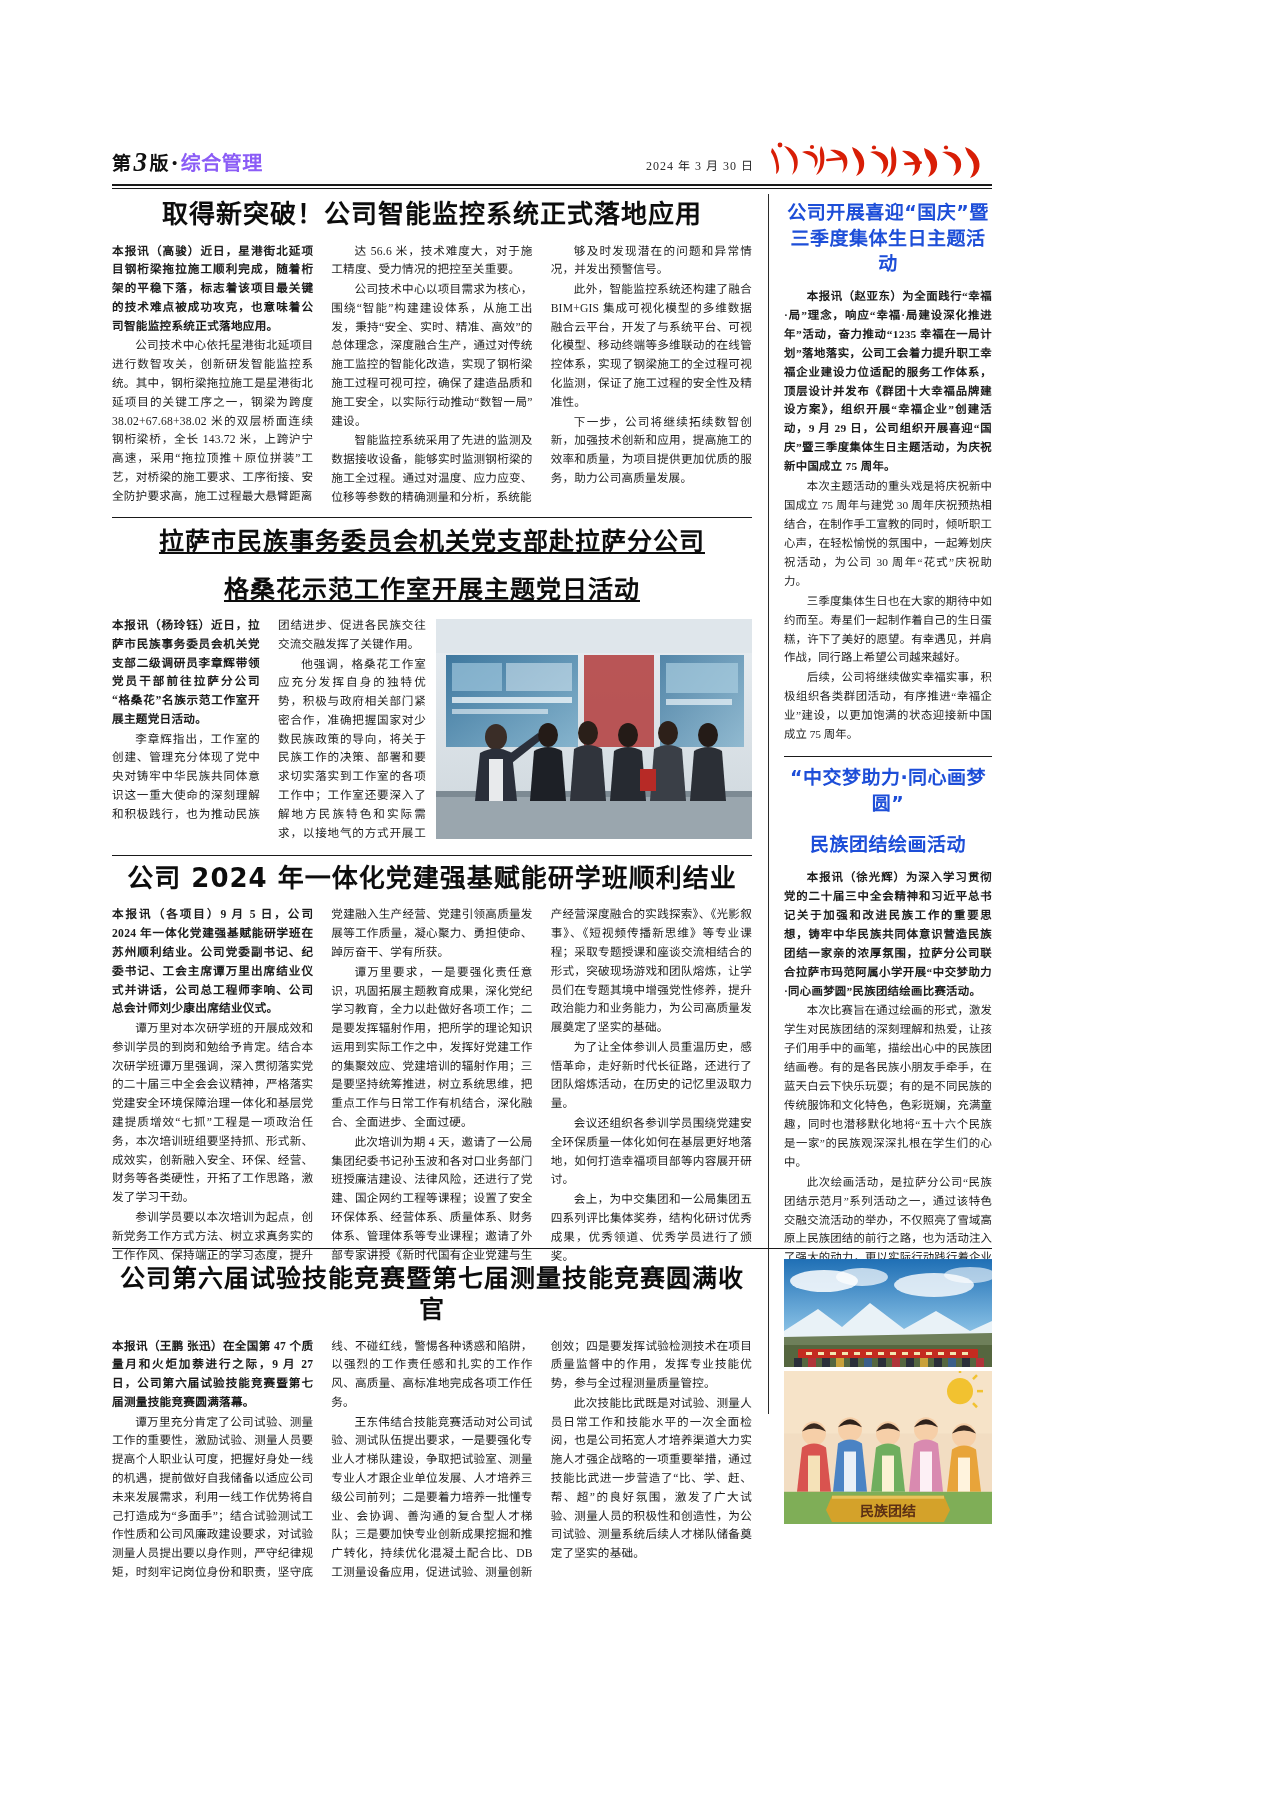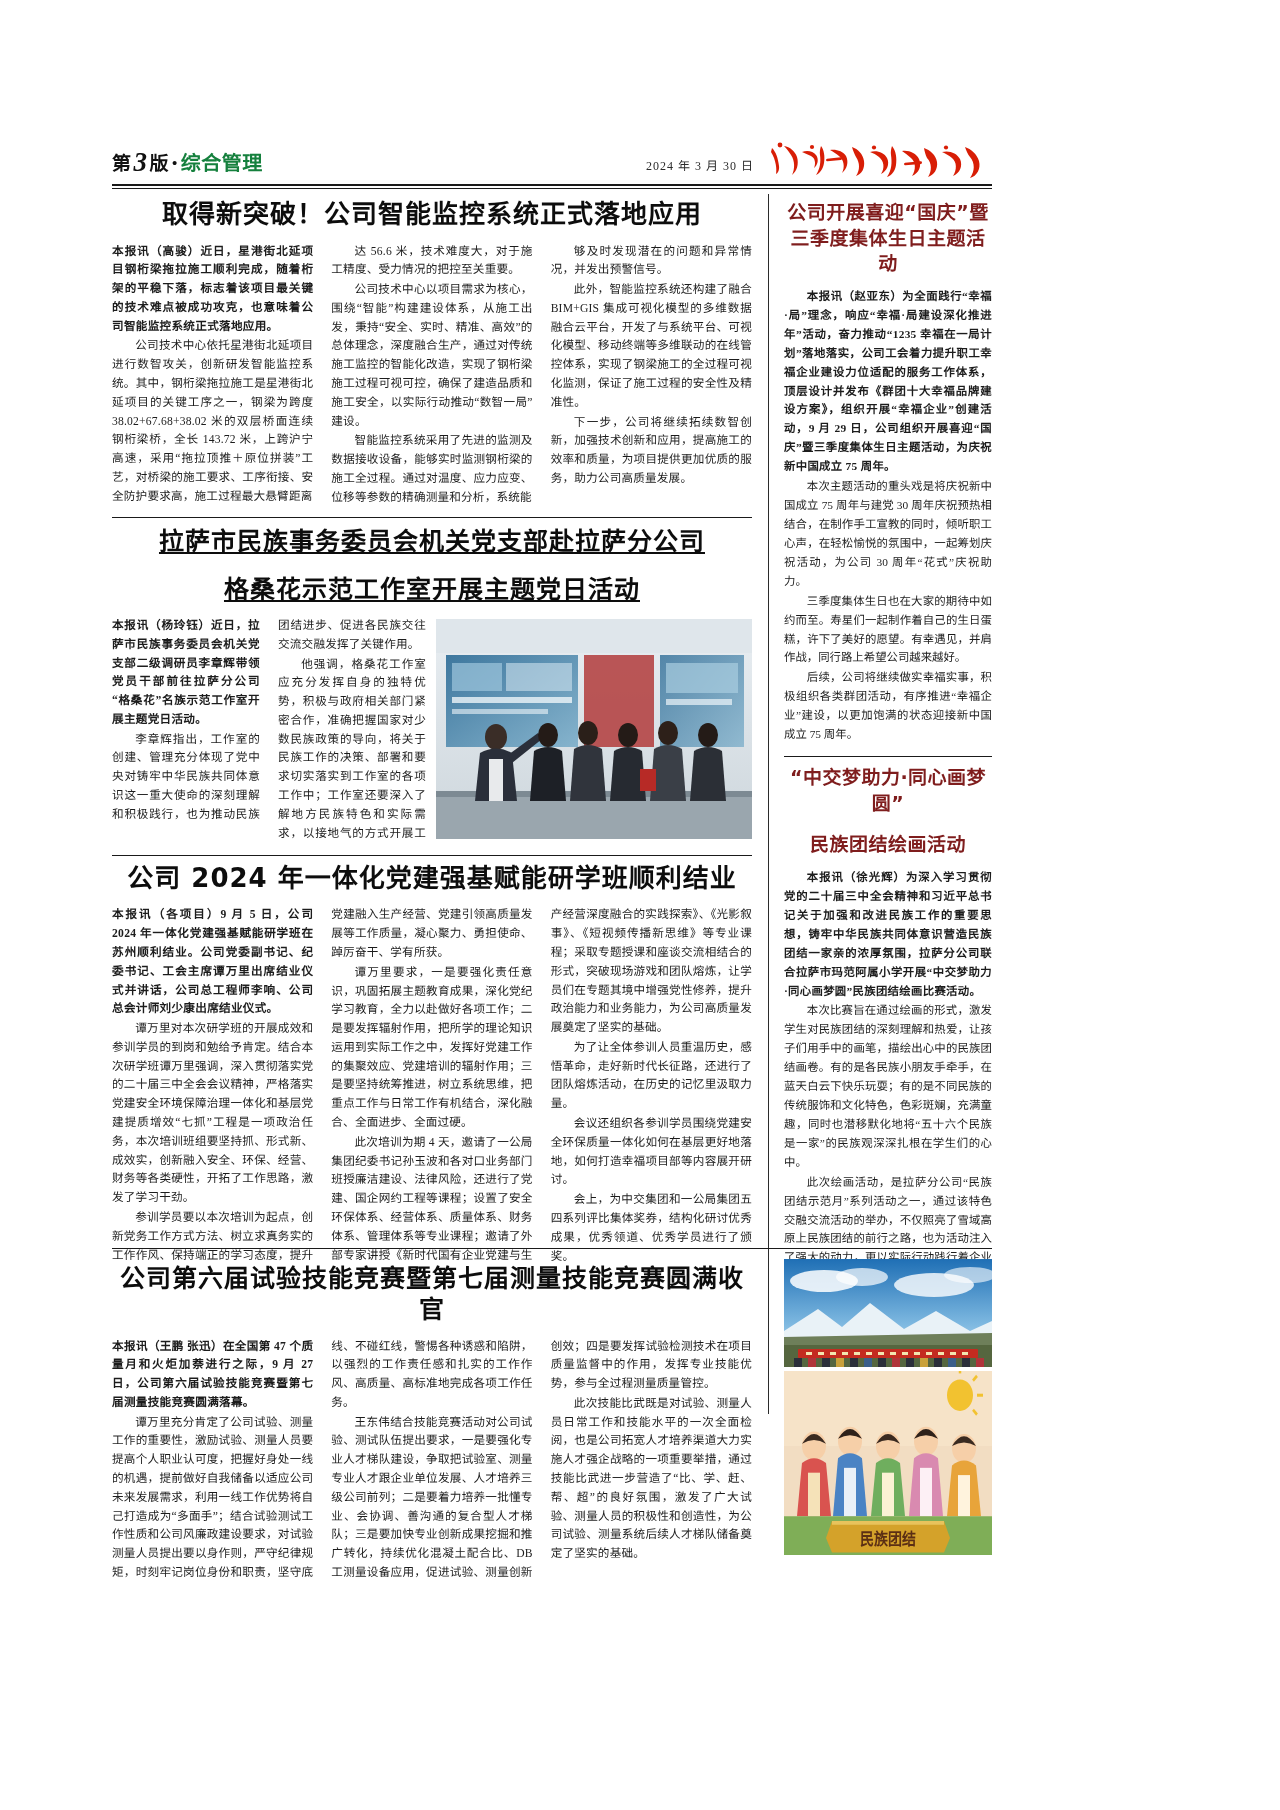--- a/index.html
+++ b/index.html
@@ -53,21 +53,21 @@
     padding: 0 2px;
     vertical-align: -1px;
   }
   .page-no .sep {
     color: #111;
     padding: 0 3px;
     font-size: 15px;
     vertical-align: 2px;
   }
   .page-no .sect {
-    color: #15803d;
+    color: #8b5cf6;
     font-weight: 700;
     font-size: 20px;
     text-align: center;
   }
   .issue-date {
     position: absolute;
     right: 238px;
     bottom: 4px;
     font-size: 12px;
     letter-spacing: 1px;
@@ -138,21 +138,21 @@
   }
   h1.head-main.two-line { font-size: 25px; text-decoration: underline; }
   h2.head-side {
     font-family: "DejaVu Sans", "Liberation Sans", sans-serif;
     font-weight: 700;
     font-size: 19px;
     line-height: 1.35;
     text-align: center;
     letter-spacing: 0.5px;
     margin: 6px 0 10px 0;
-    color: #7f1d1d;
+    color: #1d4ed8;
   }
 
   
   .cols3 {
     column-count: 3;
     column-gap: 18px;
     column-rule: none;
   }
   .cols2 {
     column-count: 2;
@@ -446,21 +446,21 @@
                 <rect x="122" y="99" width="8" height="9" fill="#2b2f3a"></rect>
                 <rect x="136" y="99" width="8" height="9" fill="#c9a13a"></rect>
                 <rect x="150" y="99" width="8" height="9" fill="#2b2f3a"></rect>
                 <rect x="164" y="99" width="8" height="9" fill="#3a5f8a"></rect>
                 <rect x="178" y="99" width="8" height="9" fill="#2b2f3a"></rect>
                 <rect x="192" y="99" width="8" height="9" fill="#b0343a"></rect>
               </g>
             </svg>
           </div>
 
-          <div class="photo" style="width:208px;height:184px;margin-top:4px;">
+          <div class="photo" style="width:208px;height:153px;margin-top:4px;">
             <svg viewBox="0 0 208 152" preserveAspectRatio="none" aria-hidden="true">
               <rect x="0" y="0" width="208" height="152" fill="#f2ddc2"></rect>
               <rect x="0" y="0" width="208" height="62" fill="#f6e3c8"></rect>
               <circle cx="176" cy="20" r="13" fill="#f2c230"></circle>
               <g stroke="#f2c230" stroke-width="2.5">
                 <line x1="176" y1="2" x2="176" y2="-3"></line>
                 <line x1="193" y1="20" x2="199" y2="20"></line>
                 <line x1="189" y1="8" x2="193" y2="4"></line>
                 <line x1="189" y1="32" x2="193" y2="36"></line>
               </g>

